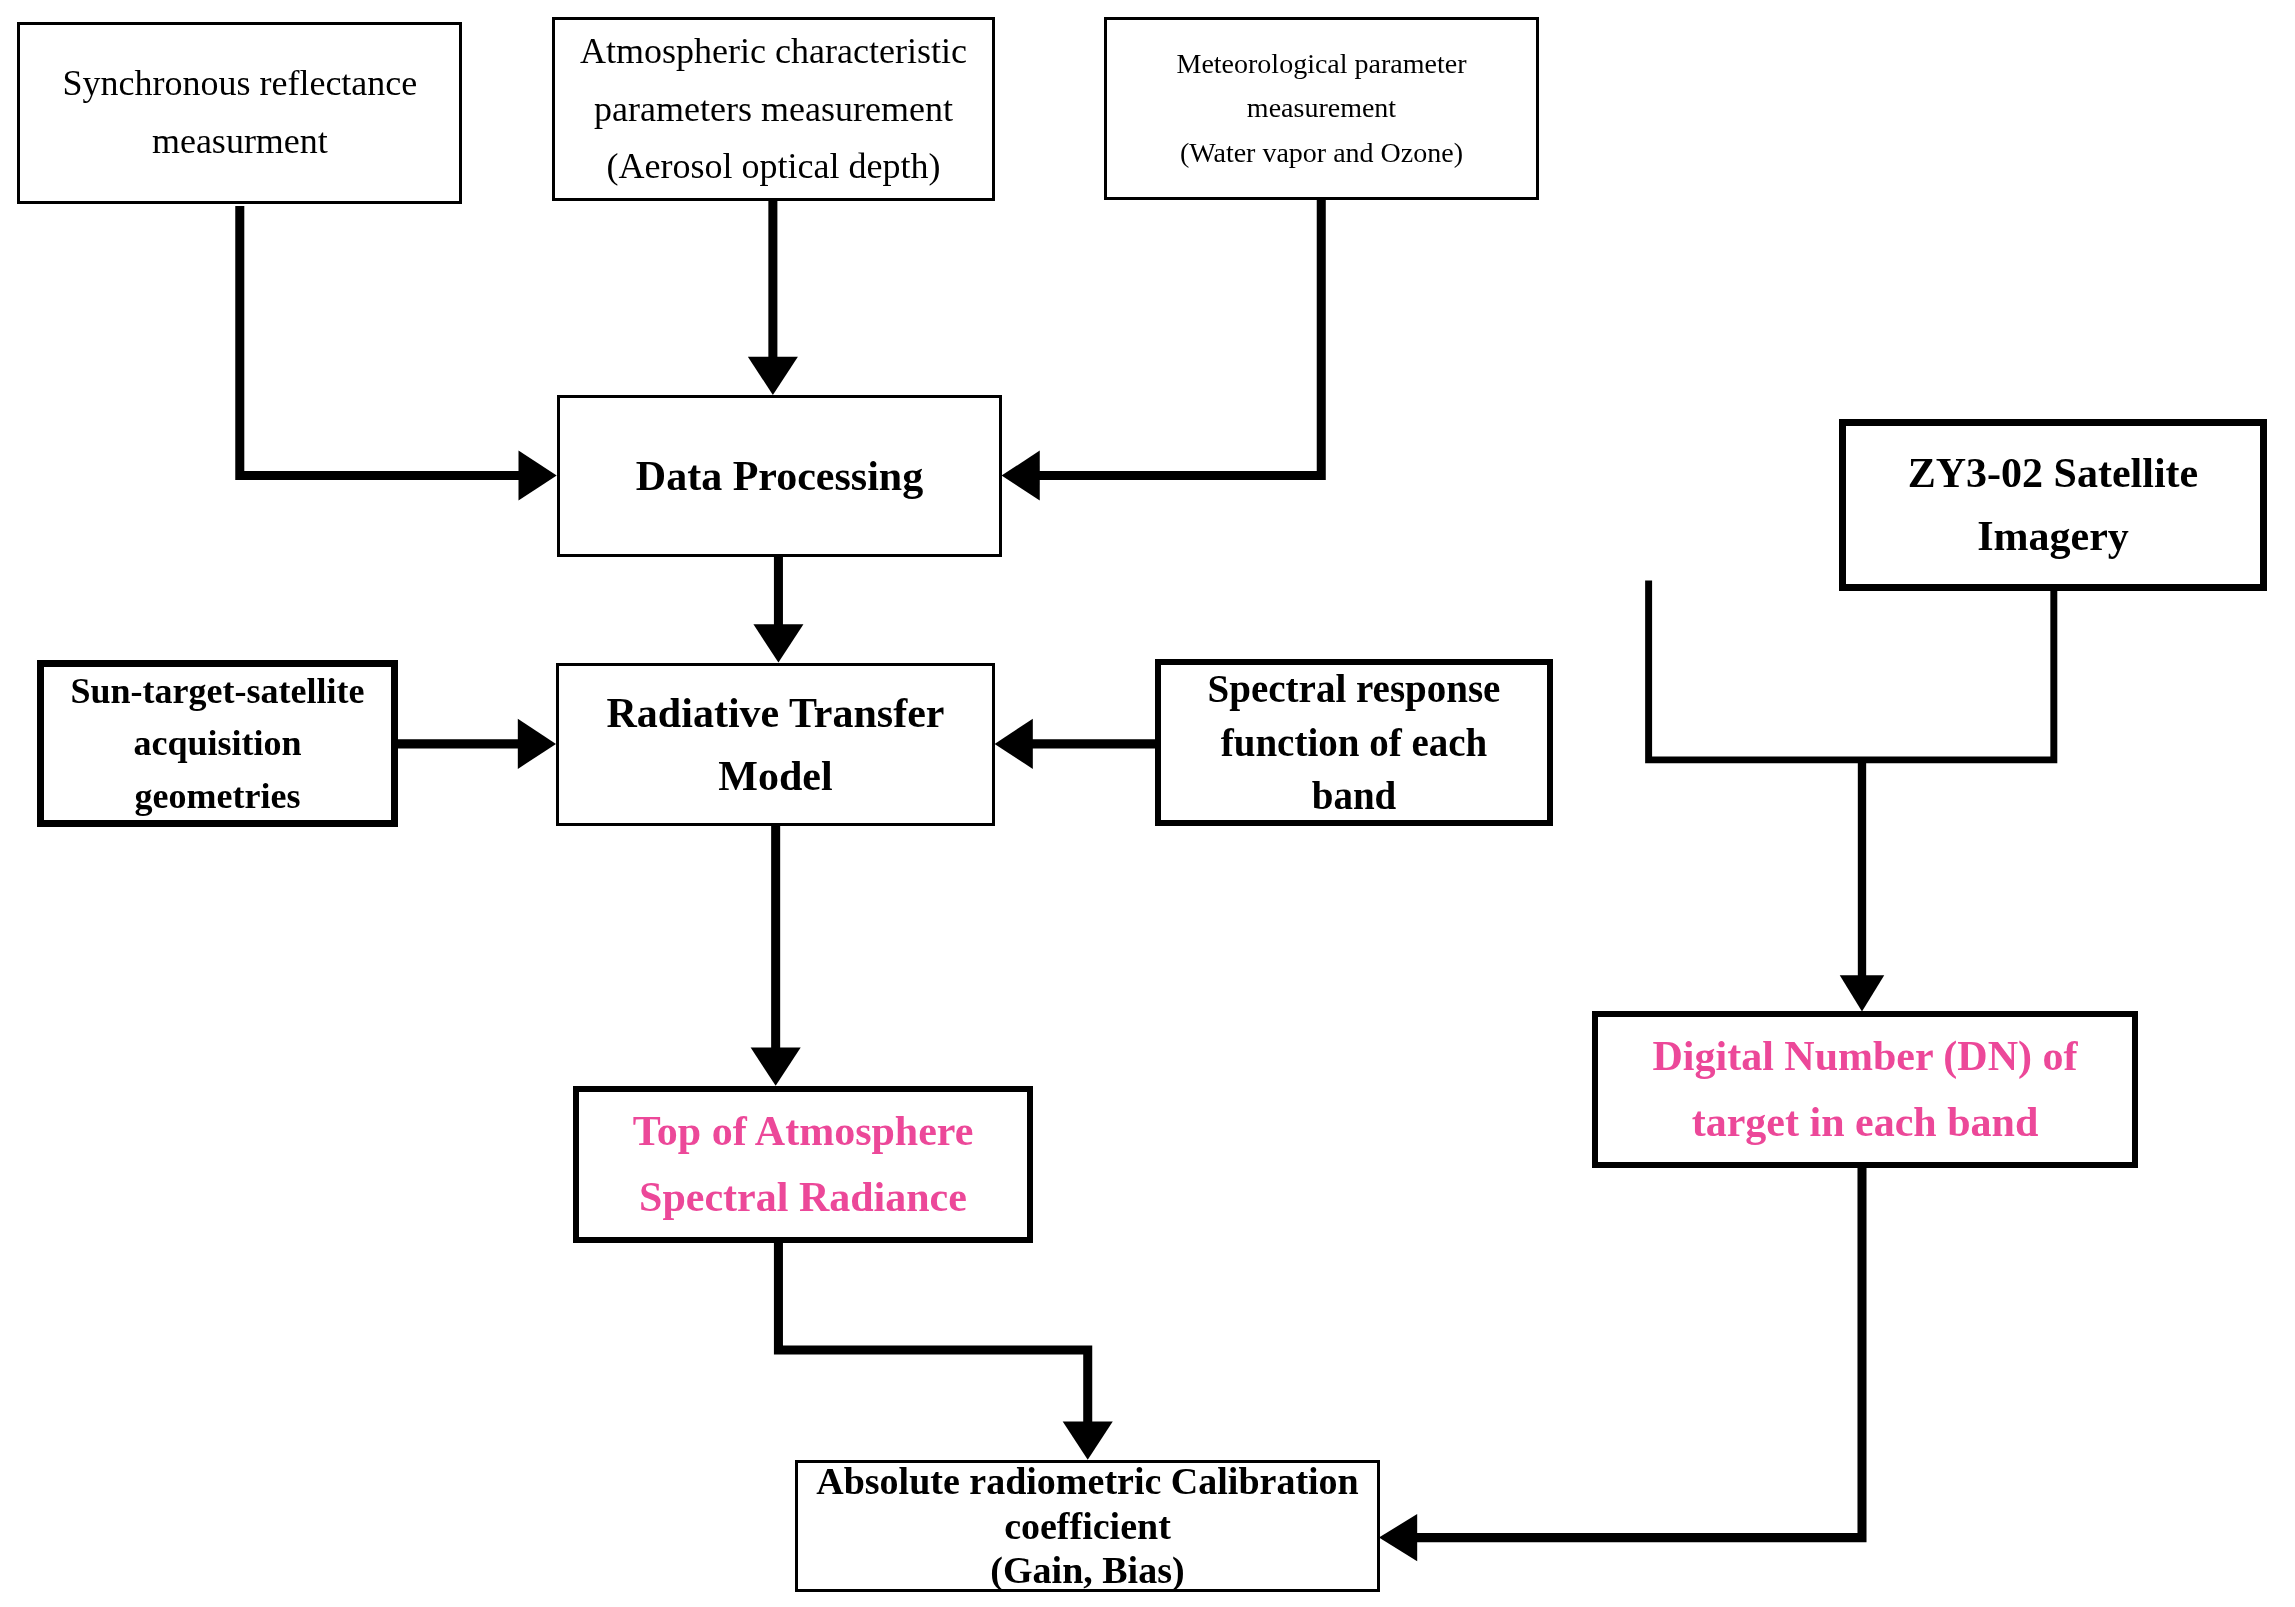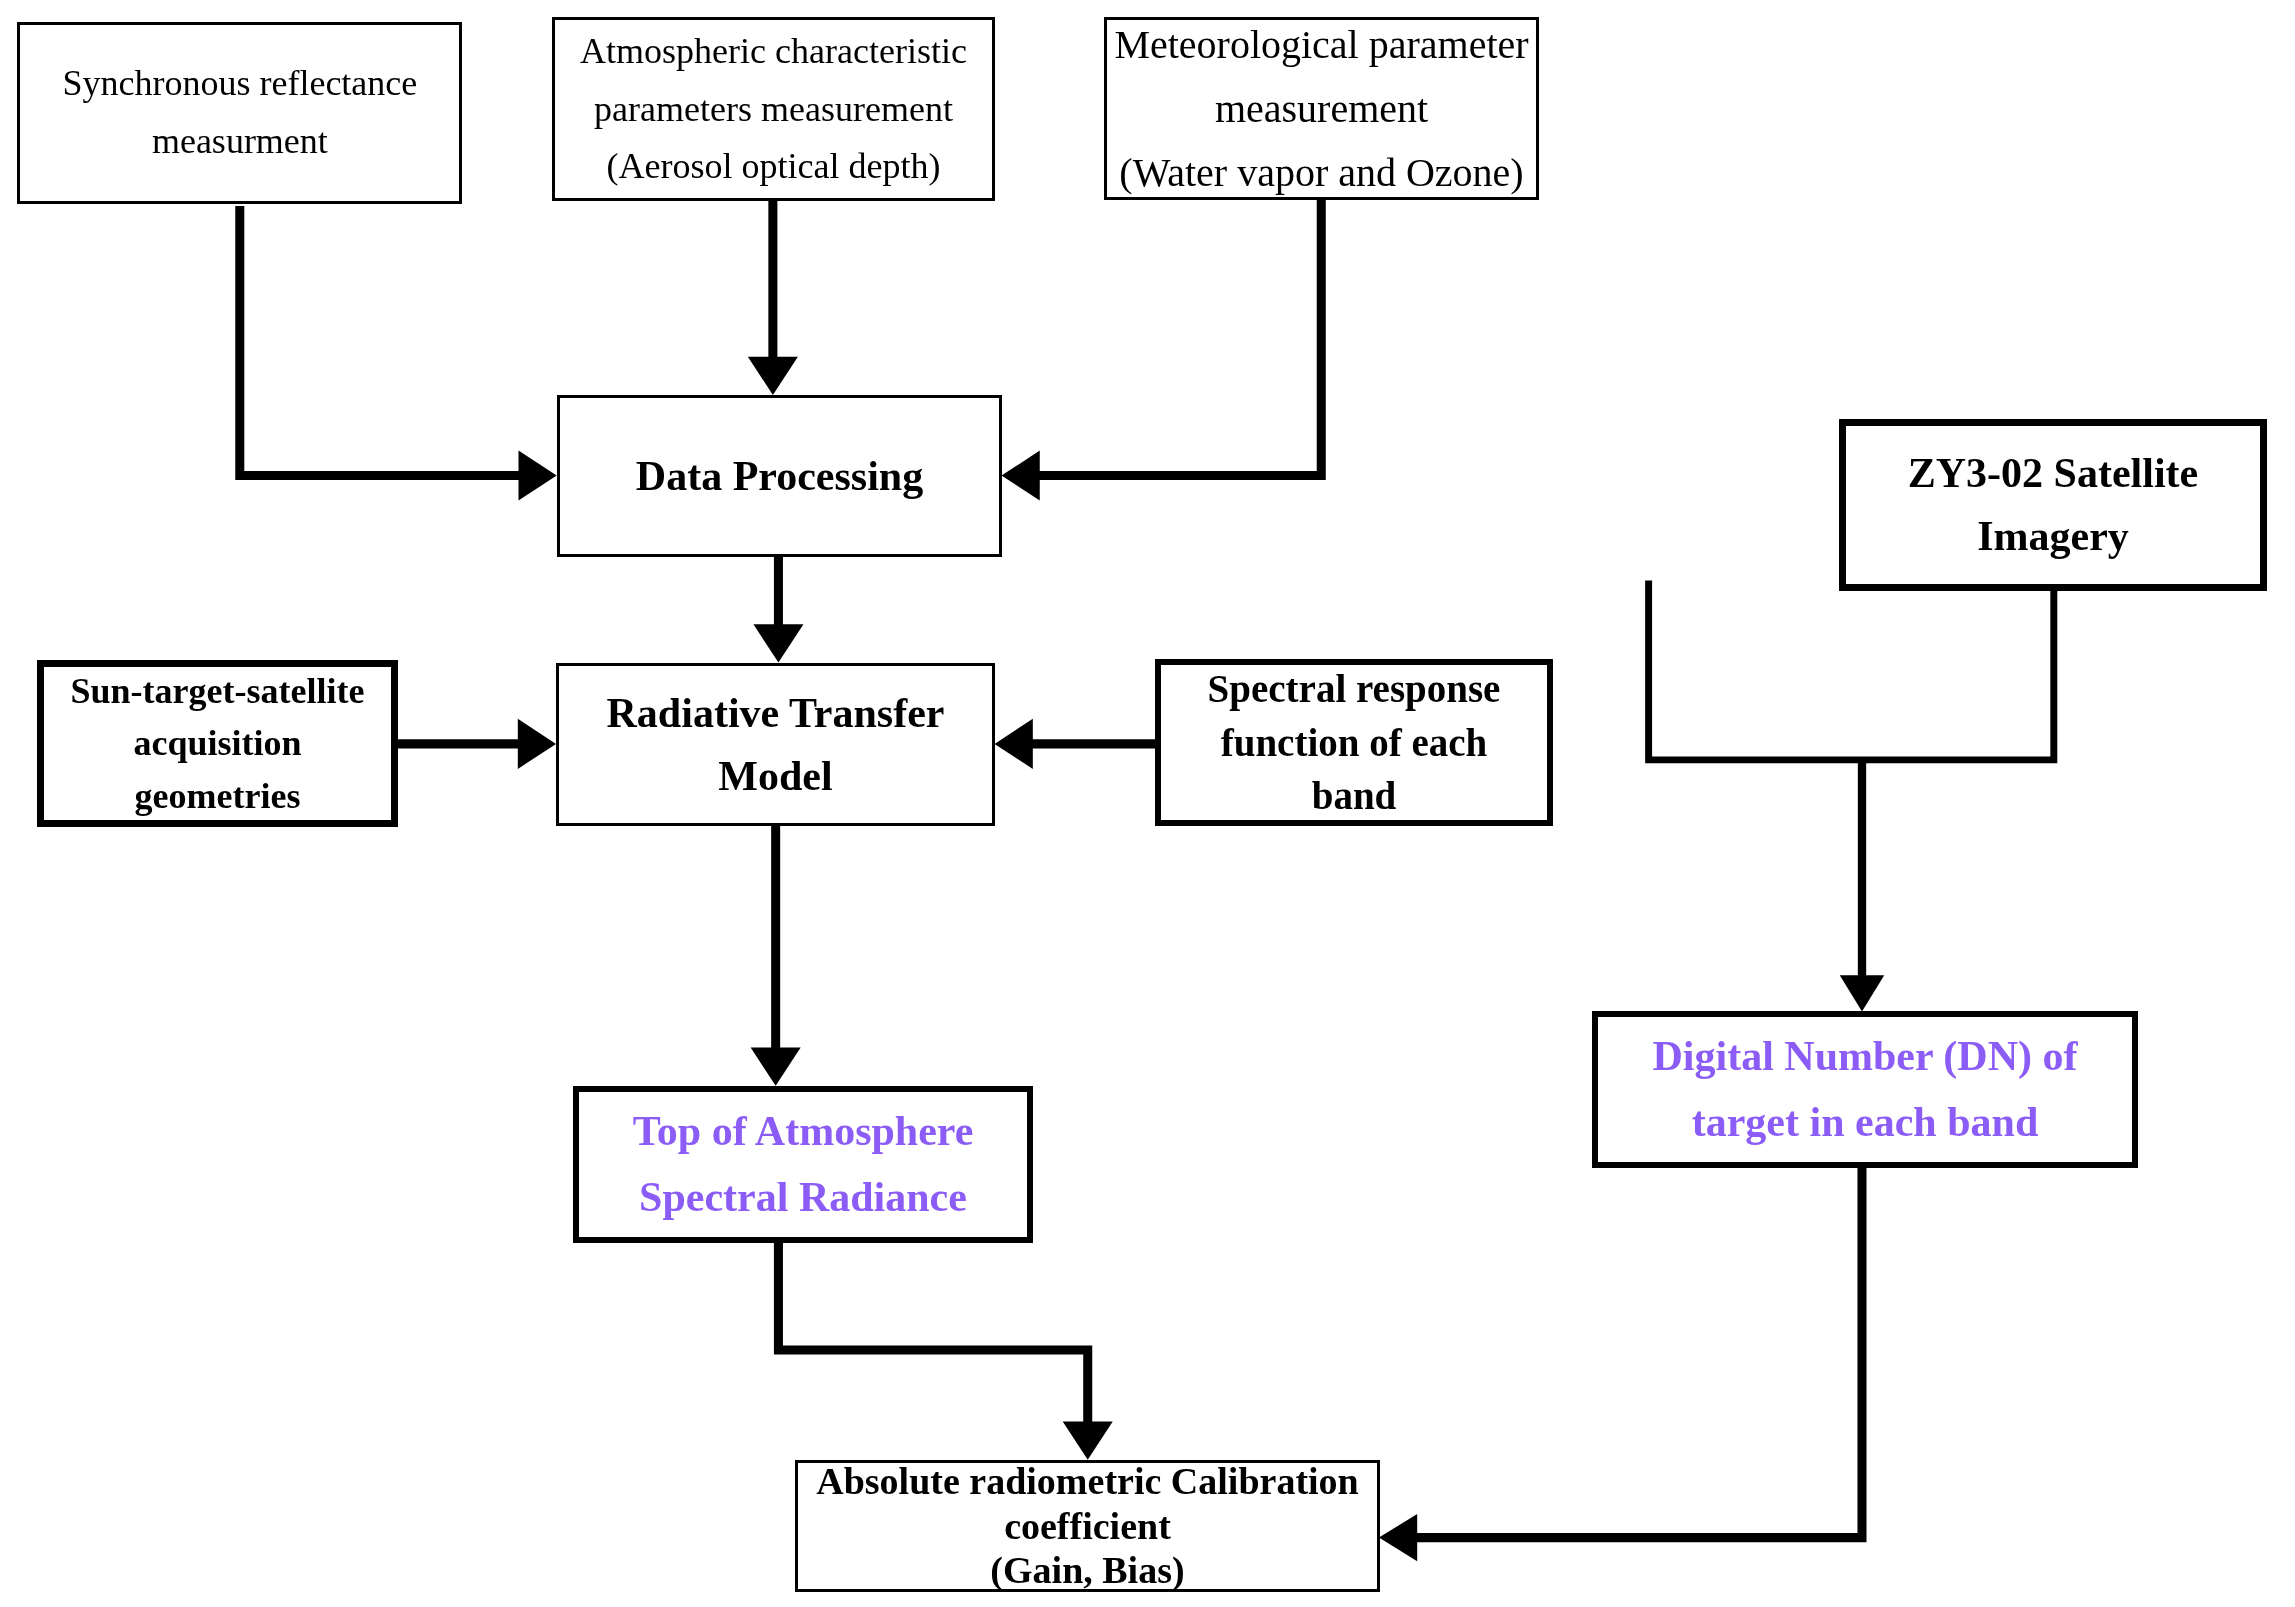--- a/index.html
+++ b/index.html
@@ -6,25 +6,25 @@
   body{width:2295px;height:1608px;font-family:"Liberation Serif", serif;}
   #diagram{position:relative;width:2295px;height:1608px;background:#ffffff;overflow:hidden;}
   #arrows{position:absolute;left:0;top:0;width:2295px;height:1608px;}
   .box{
     position:absolute;box-sizing:border-box;background:#ffffff;
     border:3.5px solid #000;display:flex;align-items:center;justify-content:center;
     text-align:center;color:#000;white-space:pre;padding:0 4.2px;z-index:2;
   }
   .bold{font-weight:bold;}
   .thick{border-width:7px;}
-  .muted{color:#8b5cf6;}
+  .muted{color:#ec4899;}
 
   .b-sync{left:17.4px;top:22px;width:445px;height:182px;font-size:36px;line-height:1.6;}
   .b-atmo{left:552px;top:17.4px;width:443px;height:184px;font-size:36px;line-height:1.6;}
-  .b-meteo{left:1104px;top:17.4px;width:435px;height:183px;font-size:40px;line-height:1.6;}
+  .b-meteo{left:1104px;top:17.4px;width:435px;height:183px;font-size:28px;line-height:1.6;}
   .b-dp{left:557px;top:395px;width:445px;height:162px;font-size:42px;}
   .b-gps{left:1519px;top:414px;width:264px;height:168px;font-size:42px;}
   .b-zy3{left:1839px;top:403px;width:428px;height:172px;font-size:42px;line-height:1.5;margin-top:16px;}
   .b-sun{left:37px;top:660px;width:361px;height:167px;font-size:36px;line-height:1.45;}
   .b-rtm{left:556px;top:663px;width:439px;height:163px;font-size:42px;line-height:1.5;}
   .b-srf{left:1155px;top:659px;width:398px;height:167px;font-size:39px;line-height:1.38;border-width:6.3px;}
   .b-toa{left:549px;top:1086px;width:460px;height:157px;font-size:42px;line-height:1.55;border-width:6.3px;margin-left:24px;}
   .b-dn{left:1592px;top:1011px;width:546px;height:157px;font-size:42px;line-height:1.55;border-width:6.3px;}
   .b-arc{left:795px;top:1460px;width:585px;height:132px;font-size:38px;line-height:1.17;}
 </style>

